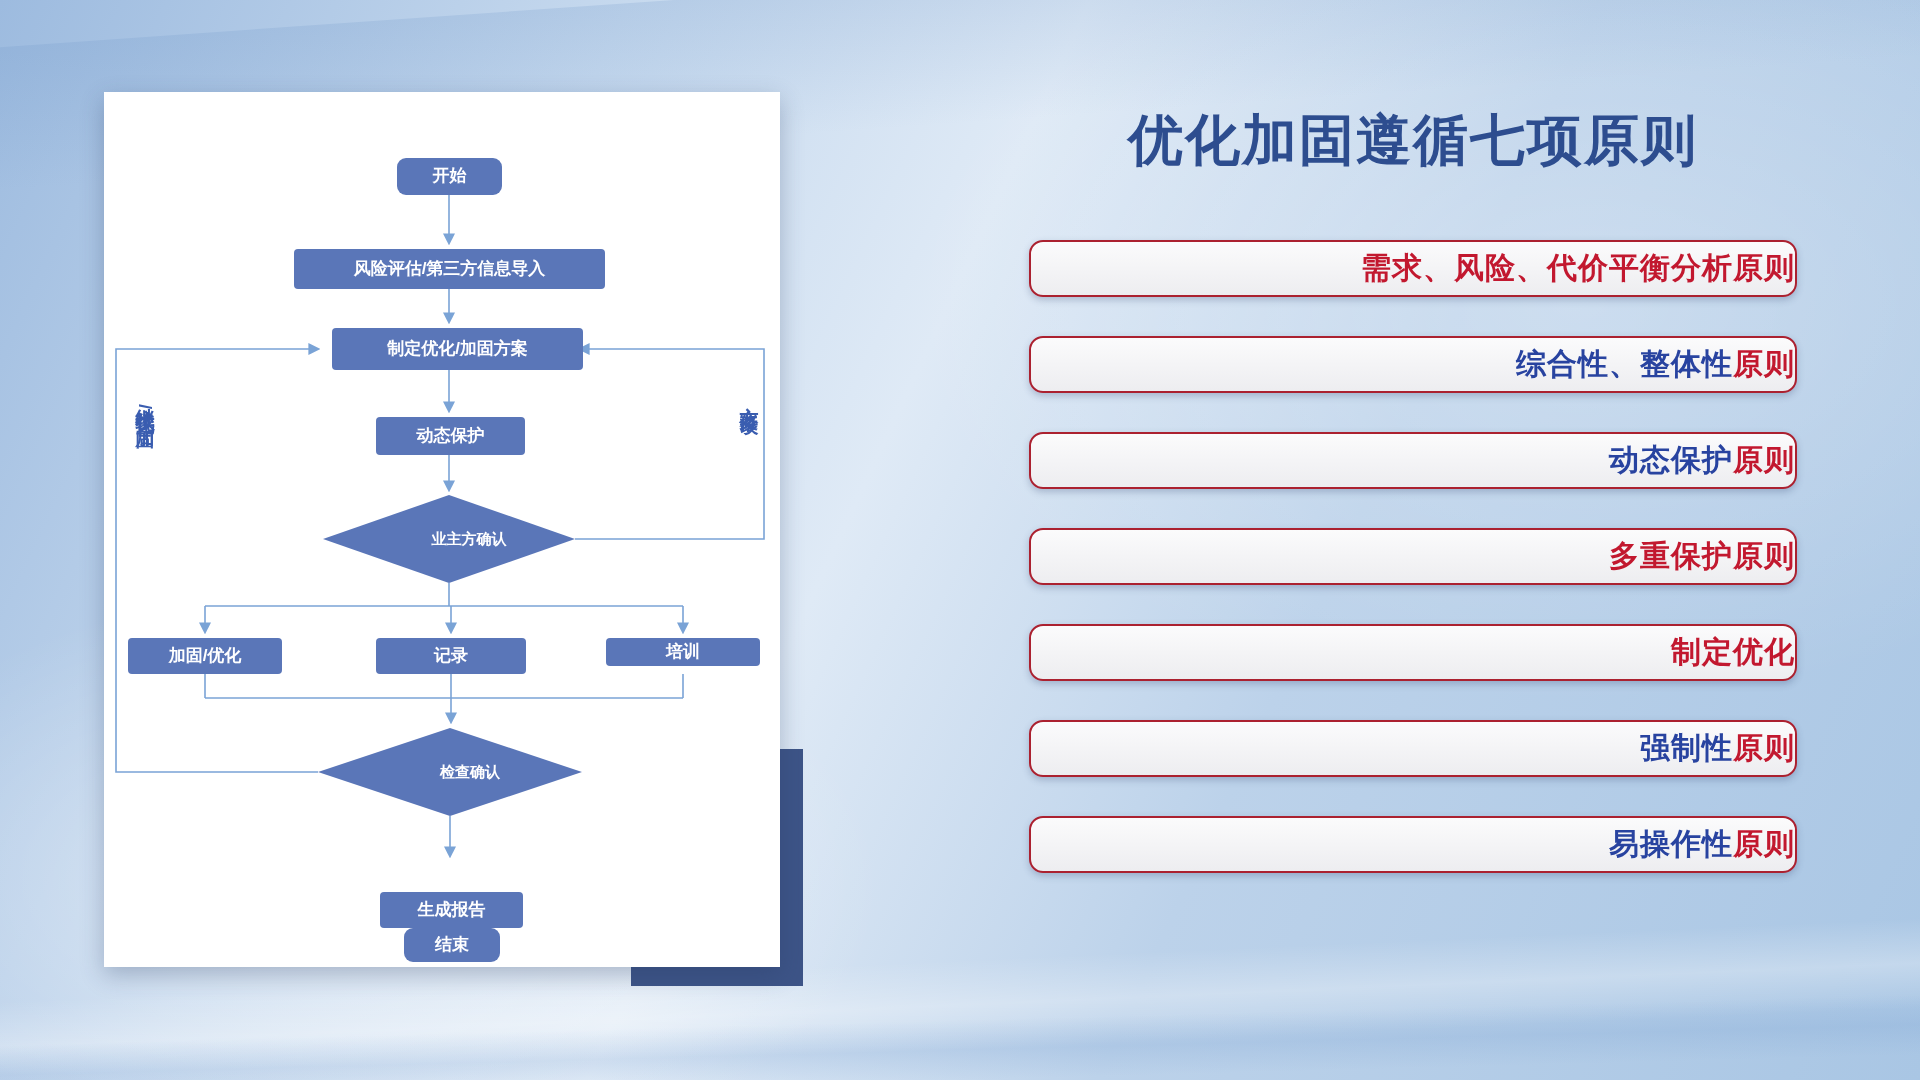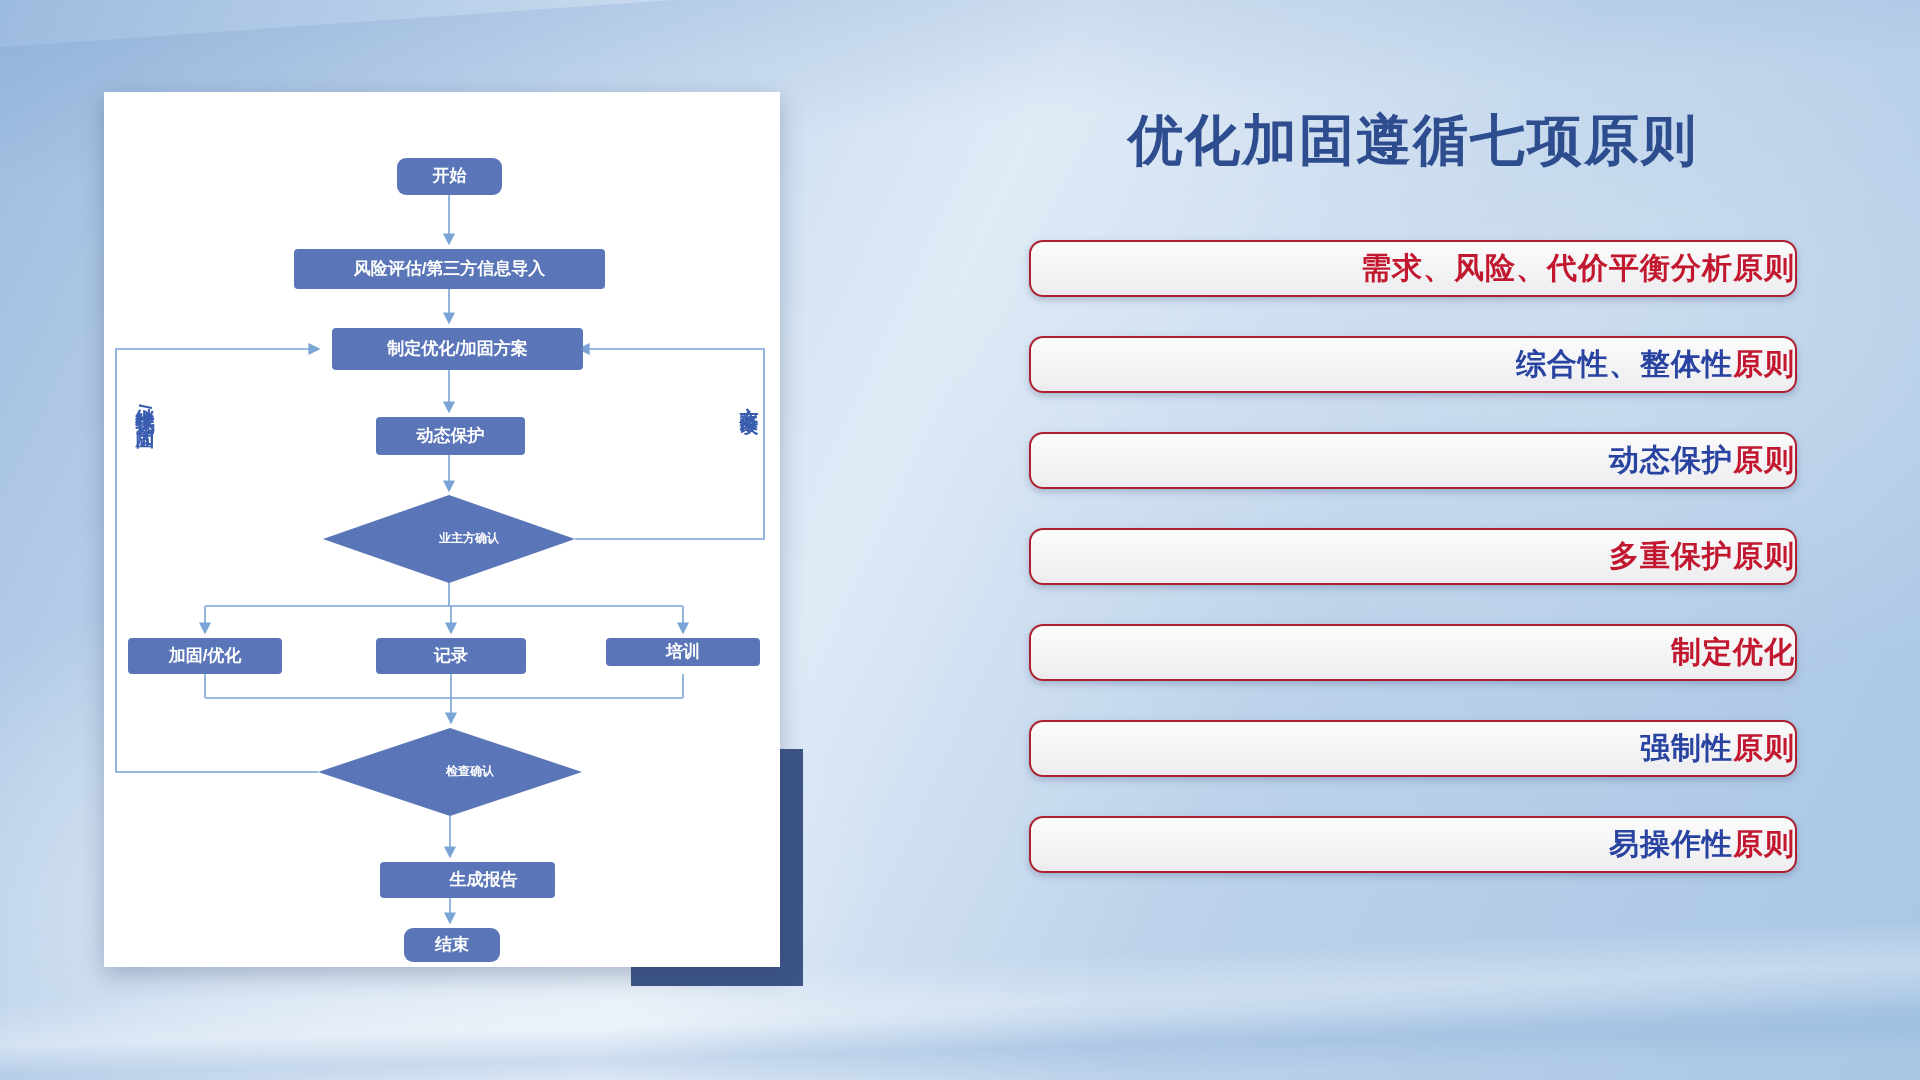--- a/index.html
+++ b/index.html
@@ -30,32 +30,32 @@
   #flow-svg .arrowhead { fill: var(--line); }
 
   .node { position: absolute; display: flex; align-items: center; justify-content: center;
     background: var(--node_fill); color: #ffffff; font-weight: bold; font-size: 17px;
     text-align: left; line-height: 1.1; }
   .node.round { border-radius: 9px; }
   .node.rect  { border-radius: 4px; }
   .node.diamond { background: transparent; }
   .node.diamond .dshape { position: absolute; inset: 0; background: var(--node_fill);
     clip-path: polygon(50% 0, 100% 50%, 50% 100%, 0 50%); }
-  .node.diamond span { position: relative; z-index: 1; font-size: 12px; margin-left: 40px; }
+  .node.diamond span { position: relative; z-index: 1; font-size: 15px; margin-left: 40px; }
 
   .n-start   { left: 293px; top: 66px;  width: 105px; height: 37px; }
   .n-risk    { left: 190px; top: 157px; width: 311px; height: 40px; }
   .n-plan    { left: 220px; top: 236px; width: 251px; height: 42px; margin-left: 8px; }
   .n-submit  { left: 272px; top: 325px; width: 149px; height: 38px; }
   .n-owner   { left: 219px; top: 403px; width: 252px; height: 88px; }
   .n-harden  { left: 24px;  top: 546px; width: 154px; height: 36px; }
   .n-record  { left: 272px; top: 546px; width: 150px; height: 36px; }
   .n-train   { left: 502px; top: 546px; width: 154px; height: 28px; }
   .n-check   { left: 214px; top: 636px; width: 264px; height: 88px; }
-  .n-report  { left: 276px; top: 770px; width: 143px; height: 36px; padding-left: 32px; }
+  .n-report  { left: 276px; top: 800px; width: 143px; height: 36px; }
   .n-end     { left: 300px; top: 836px; width: 96px;  height: 34px; }
 
   .vlabel { position: absolute; writing-mode: vertical-rl; color: var(--label_blue);
     font-weight: bold; font-size: 19px; letter-spacing: 3px; }
   .vlabel.left  { left: 28px;  top: 300px; }
   .vlabel.right { left: 632px; top: 300px; }
 
   .page-title { position: absolute; left: 1029px; top: 104px; width: 768px; margin: 0;
     text-align: center; color: var(--title_blue); font-size: 55px; font-weight: bold;
     letter-spacing: 2px; z-index: 2; }

